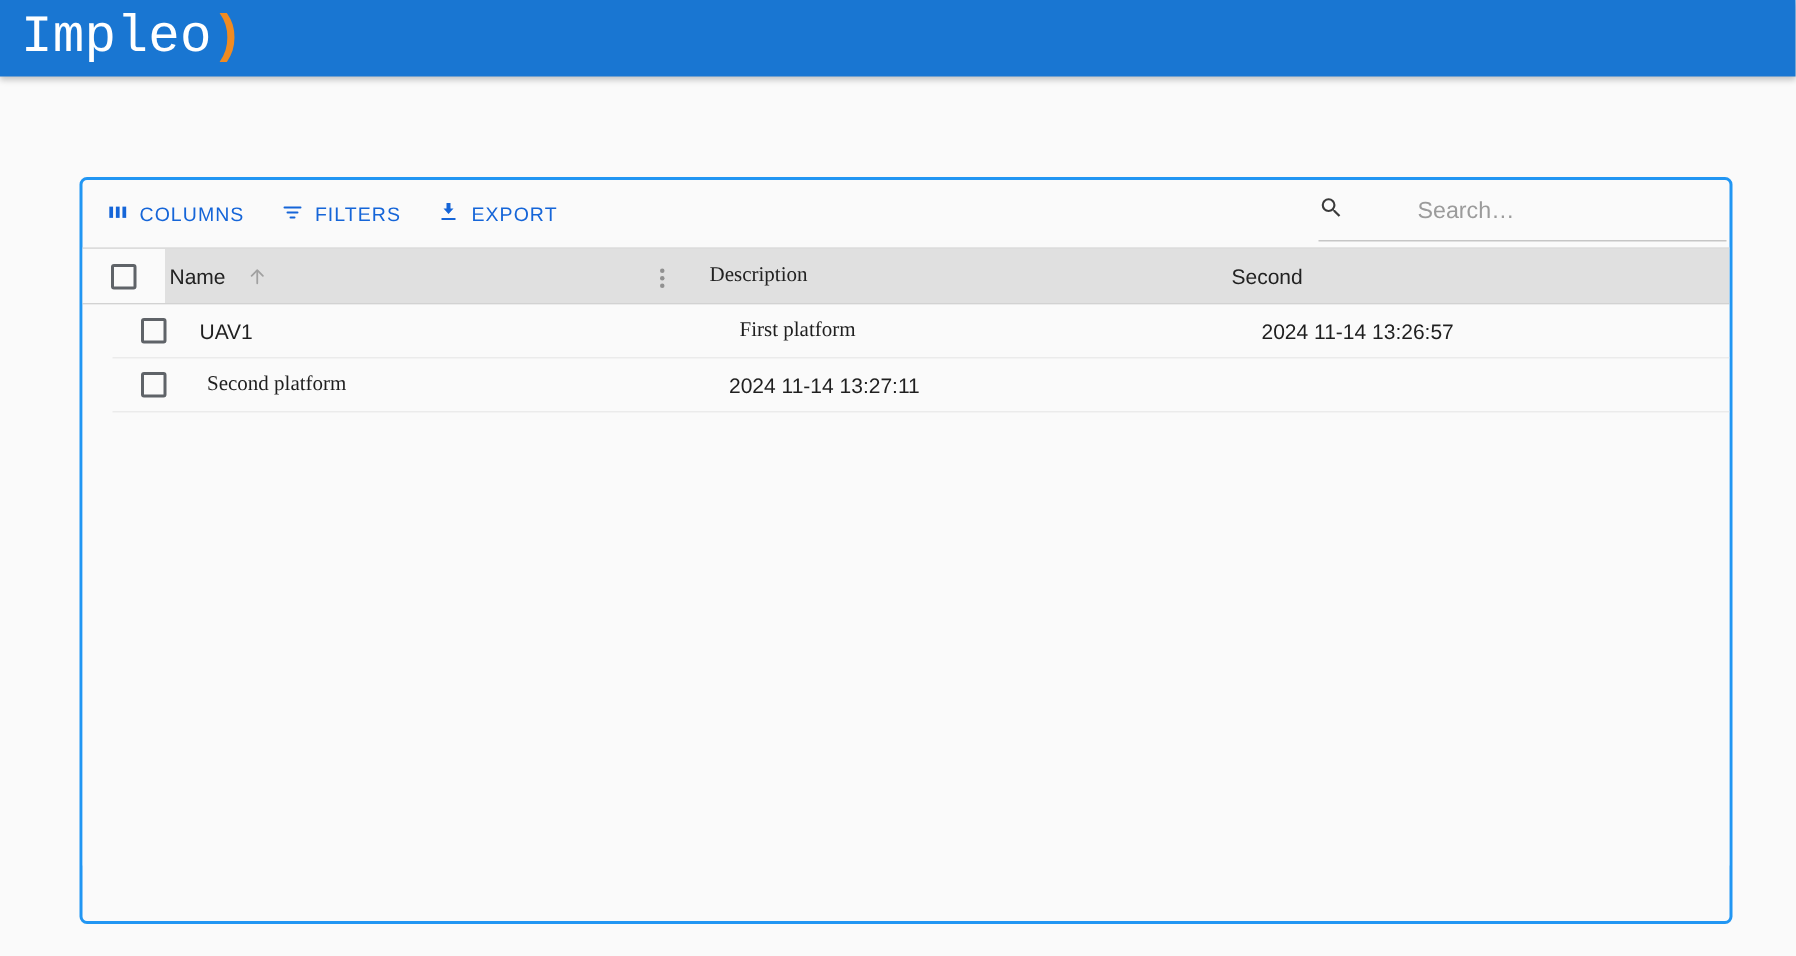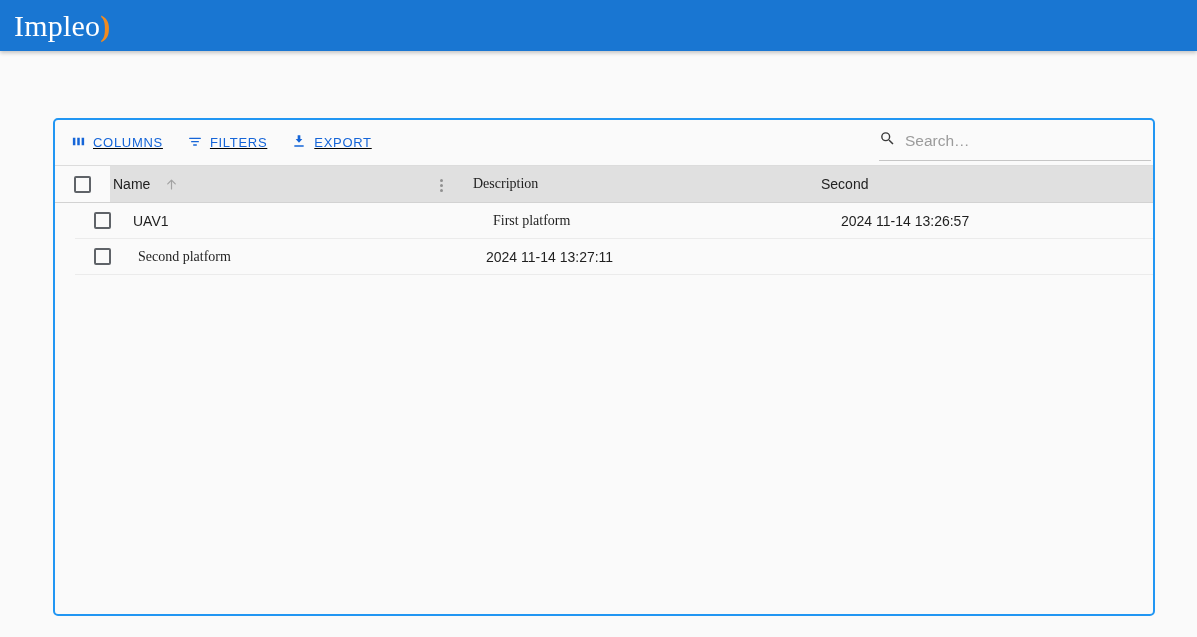--- a/index.html
+++ b/index.html
@@ -14,22 +14,22 @@
   .appbar {
     position: absolute; left: 0; top: 0;
     width: 1197px; height: 51px;
     background: #1976d2;
     box-shadow: 0 2px 4px rgba(0,0,0,.22);
     display: flex; align-items: center;
     z-index: 5;
   }
   .logo {
     margin-left: 14px;
-    font-family: Liberation Serif, serif;
-    font-size: 30px; line-height: 1;
+    font-family: Liberation Mono, monospace;
+    font-size: 35px; line-height: 1;
     color: #ffffff; letter-spacing: .2px;
     user-select: none; white-space: nowrap;
   }
   .logo .mark { color: #f08b21; font-weight: 700; }
 
   .navwrap {
     position: absolute; left: 0; top: 0;
     width: 1197px; height: 51px;
     display: flex; align-items: center;
   }
@@ -93,21 +93,21 @@
     width: 1102px; height: 498px;
     background: #fafafa;
     border: 2px solid #2196f3;
     border-radius: 5px;
     overflow: hidden;
   }
 
   .grid-toolbar {
     position: relative;
     height: 45px;
-    display: flex; align-items: center; text-decoration: underline;
+    display: flex; align-items: center;
   }
   .tool-btn {
     display: flex; align-items: center; gap: 7px;
     color: #1565d8;
     font-size: 13px; letter-spacing: .7px;
     text-transform: uppercase;
     cursor: pointer; user-select: none;
     padding: 4px 6px;
   }
   .tool-btn:first-child { margin-left: 10px; }
@@ -118,20 +118,21 @@
     width: 272px; height: 38px;
     display: flex; align-items: center; gap: 9px;
     border-bottom: 1px solid #c6c6c6;
     padding-bottom: 2px;
   }
   .searchbox input {
     border: 0; outline: 0; background: transparent;
     font-family: "Liberation Sans", sans-serif;
     font-size: 15.5px; color: #333;
     width: 220px;
+    margin-left: 40px;
   }
   .searchbox input::placeholder { color: #9b9b9b; }
 
   
   .grid-head {
     display: flex; align-items: center;
     height: 38px;
     background: #e0e0e0;
     border-top: 1px solid #dcdcdc;
     border-bottom: 1px solid #d2d2d2;

